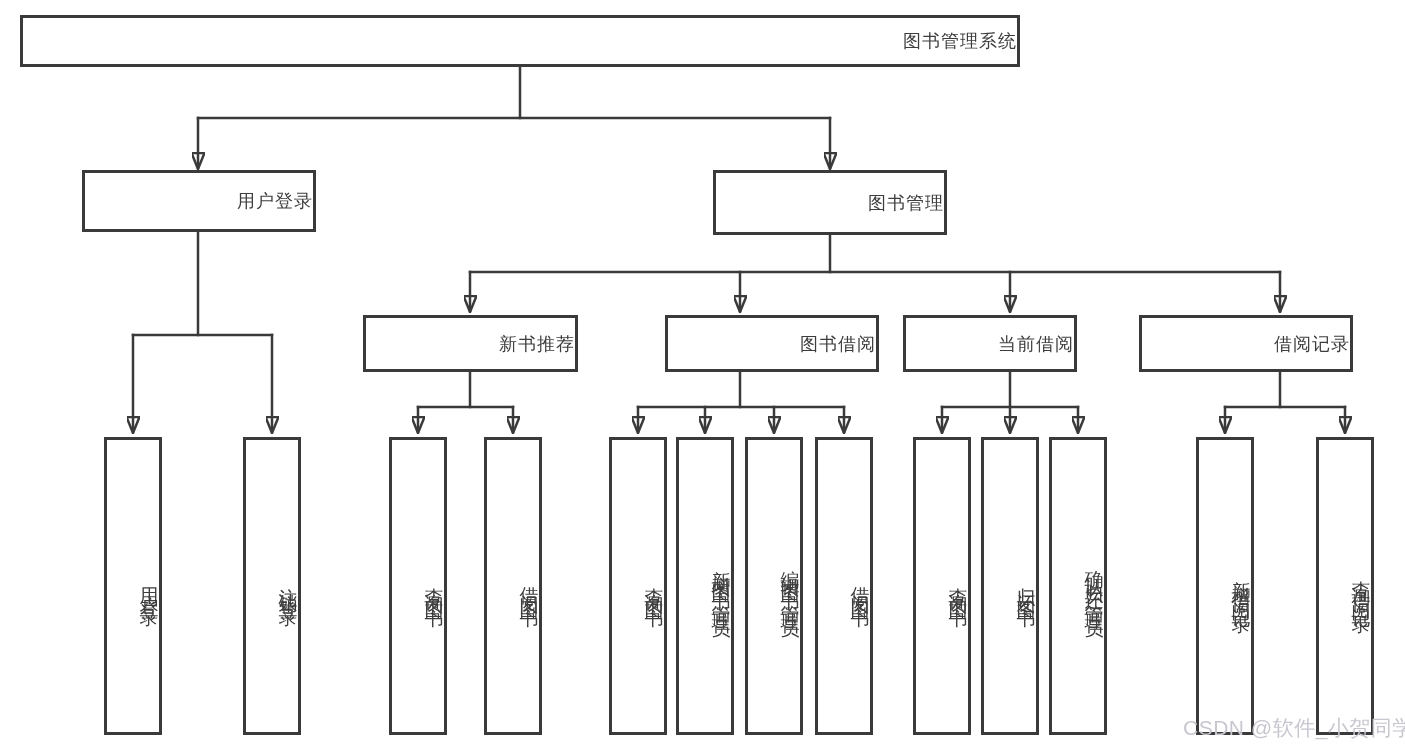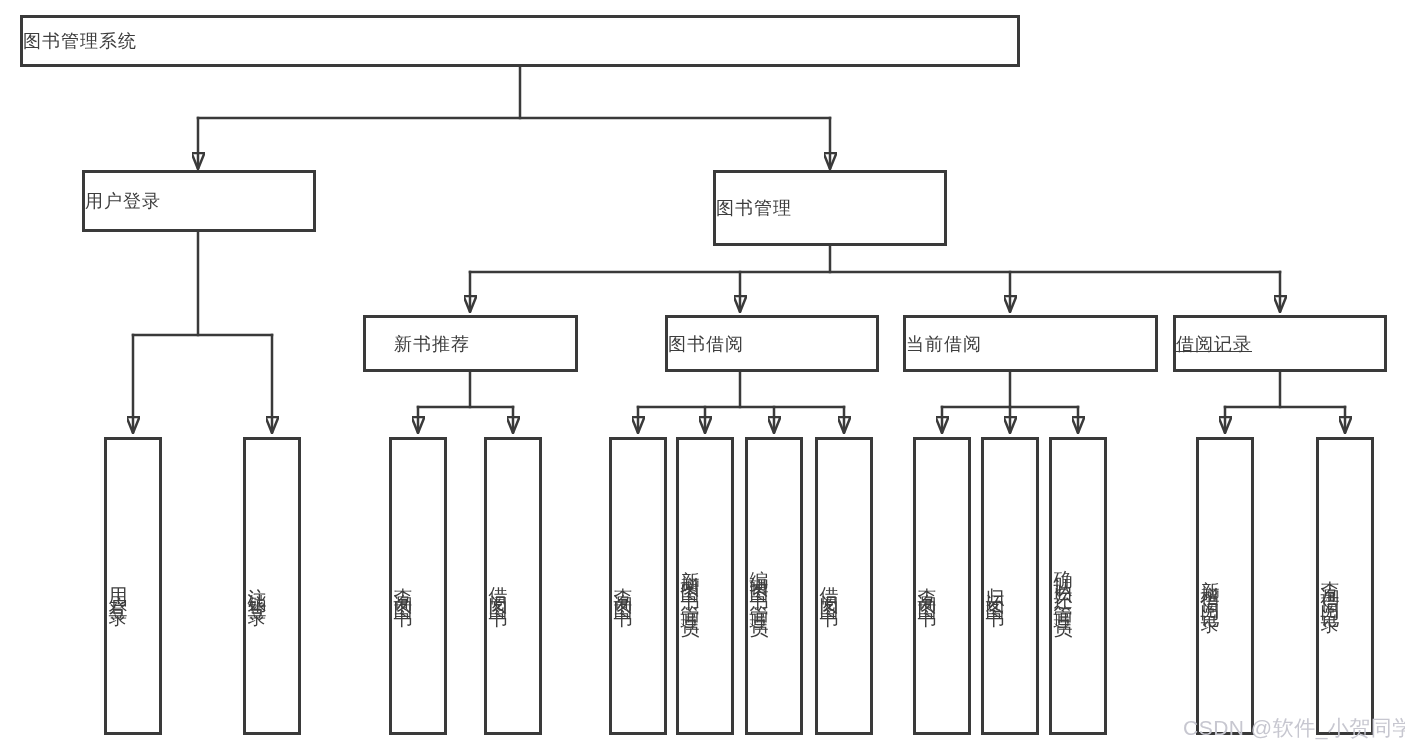--- a/index.html
+++ b/index.html
@@ -10,21 +10,21 @@
     font-family:"Liberation Sans","DejaVu Sans",sans-serif;
     overflow:hidden;
   }
   .connectors{position:absolute;left:0;top:0;width:1405px;height:747px;pointer-events:none;}
   .connectors path, .connectors line{stroke:#3a3a3a;stroke-width:2.5;fill:none;stroke-linecap:square;}
   .node{
     position:absolute;
     box-sizing:border-box;
     border:3px solid #3a3a3a;
     background:#ffffff;
-    display:flex;align-items:center;justify-content:flex-start;
+    display:flex;align-items:center;justify-content:flex-end;
     color:#3d3d3d;
   }
   .h-node{font-size:18px;letter-spacing:1px;}
   .v-node span{
     writing-mode:vertical-rl;
     font-size:19px;
     letter-spacing:7px;
     line-height:1.1;
     white-space:nowrap;
   }
@@ -105,34 +105,34 @@
     </g>
   </svg>
 
   <div class="node h-node" style="left:20px;top:15px;width:1000px;height:52px;">
     <span>图书管理系统</span>
   </div>
 
   <div class="node h-node" style="left:82px;top:170px;width:234px;height:62px;">
     <span>用户登录</span>
   </div>
-  <div class="node h-node" style="left:713px;top:170px;width:234px;height:76px;">
+  <div class="node h-node" style="left:713px;top:170px;width:234px;height:65px;">
     <span>图书管理</span>
   </div>
 
   <div class="node h-node" style="left:363px;top:315px;width:215px;height:57px;padding-left:28px;">
     <span>新书推荐</span>
   </div>
   <div class="node h-node" style="left:633px;top:315px;width:214px;height:57px;margin-left:32px;">
     <span>图书借阅</span>
   </div>
-  <div class="node h-node" style="left:903px;top:315px;width:255px;height:57px;">
+  <div class="node h-node" style="left:903px;top:315px;width:174px;height:57px;">
     <span>当前借阅</span>
   </div>
-  <div class="node h-node" style="left:1173px;top:315px;width:214px;height:57px;text-decoration:underline;">
+  <div class="node h-node" style="left:1139px;top:315px;width:214px;height:57px;">
     <span>借阅记录</span>
   </div>
 
   <div class="node v-node" style="left:104px;top:437px;width:58px;height:298px;">
     <span>用户登录</span>
   </div>
   <div class="node v-node" style="left:243px;top:437px;width:58px;height:298px;">
     <span>注销登录</span>
   </div>
 

